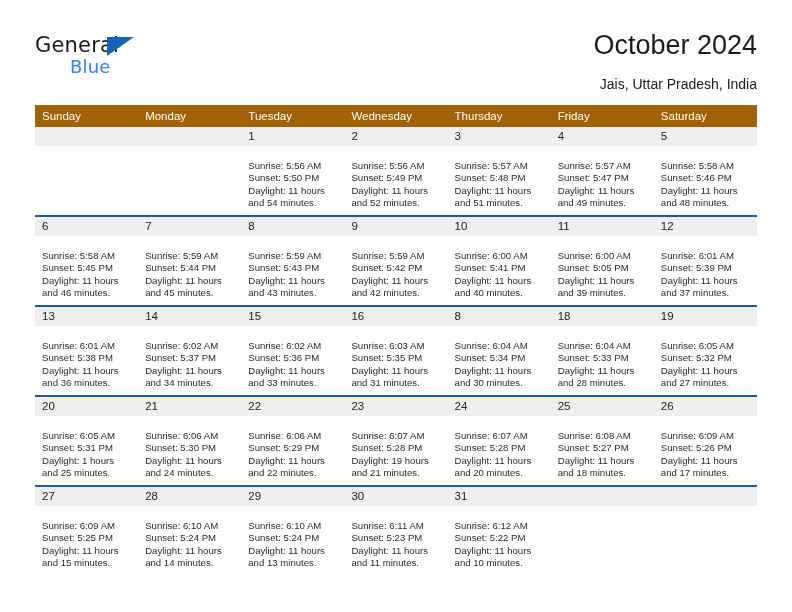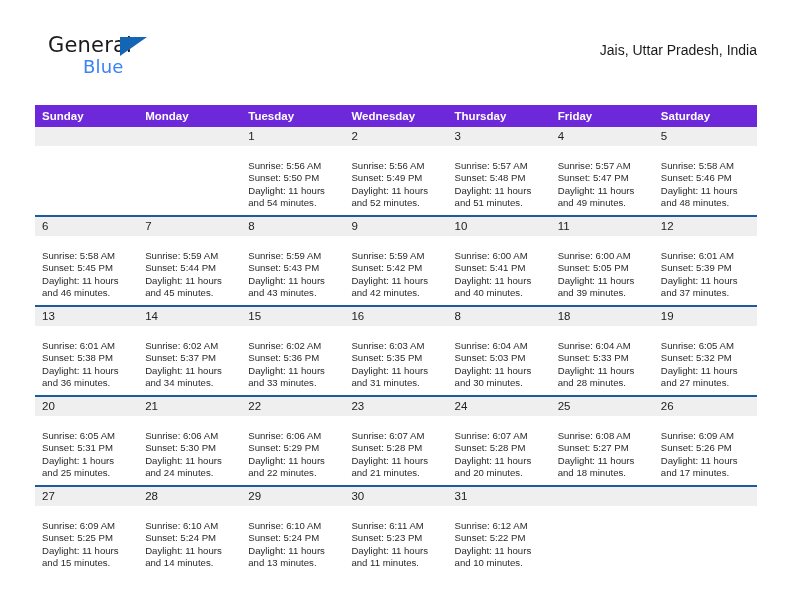--- a/index.html
+++ b/index.html
@@ -17,21 +17,21 @@
   .page {
     position: relative;
     width: 792px;
     height: 612px;
     box-sizing: border-box;
   }
 
   
   .header {
     position: absolute;
-    left: 48px;
+    left: 35px;
     top: 28px;
     right: 35px;
     height: 70px;
   }
   .brand {
     position: absolute;
     left: 0;
     top: 5px;
     width: 150px;
     height: 54px;
@@ -91,24 +91,24 @@
   
   .calendar {
     position: absolute;
     left: 35px;
     top: 105px;
     width: 722px;
     border-collapse: collapse;
     table-layout: fixed;
   }
   .calendar th {
-    background: #6d28d9;
+    background: #a16207;
     color: #ffffff;
     font-size: 11.5px;
-    font-weight: bold;
+    font-weight: normal;
     text-align: left;
     padding: 5px 0 5px 7px;
     height: 11px;
     border: none;
   }
   .calendar td {
     vertical-align: top;
     padding: 0;
     border: none;
     border-top: 2px solid #1f5b9c;
@@ -150,20 +150,21 @@
 
   <div class="header">
 
     <div class="brand">
       <span class="brand-general">General</span>
       <span class="brand-triangle"></span>
       <span class="brand-blue">Blue</span>
     </div>
 
     <div class="titles">
+      <div class="cal-title">October 2024</div>
       <div class="cal-subtitle">Jais, Uttar Pradesh, India</div>
     </div>
 
   </div>
 
   <table class="calendar">
     <thead>
       <tr>
         <th>Sunday</th>
         <th>Monday</th>
@@ -311,21 +312,21 @@
             <div class="details">
               <div>Sunrise: 6:03 AM</div>
               <div>Sunset: 5:35 PM</div>
               <div class="daylight">Daylight: 11 hours and 31 minutes.</div>
             </div>
           </td>
           <td>
             <div class="daynum">8</div>
             <div class="details">
               <div>Sunrise: 6:04 AM</div>
-              <div>Sunset: 5:03 PM</div>
+              <div>Sunset: 5:34 PM</div>
               <div class="daylight">Daylight: 11 hours and 30 minutes.</div>
             </div>
           </td>
           <td>
             <div class="daynum">18</div>
             <div class="details">
               <div>Sunrise: 6:04 AM</div>
               <div>Sunset: 5:33 PM</div>
               <div class="daylight">Daylight: 11 hours and 28 minutes.</div>
             </div>
@@ -362,21 +363,21 @@
               <div>Sunrise: 6:06 AM</div>
               <div>Sunset: 5:29 PM</div>
               <div class="daylight">Daylight: 11 hours and 22 minutes.</div>
             </div>
           </td>
           <td>
             <div class="daynum">23</div>
             <div class="details">
               <div>Sunrise: 6:07 AM</div>
               <div>Sunset: 5:28 PM</div>
-              <div class="daylight">Daylight: 11 hours and 21 minutes.</div>
+              <div class="daylight">Daylight: 19 hours and 21 minutes.</div>
             </div>
           </td>
           <td>
             <div class="daynum">24</div>
             <div class="details">
               <div>Sunrise: 6:07 AM</div>
               <div>Sunset: 5:28 PM</div>
               <div class="daylight">Daylight: 11 hours and 20 minutes.</div>
             </div>
           </td>

